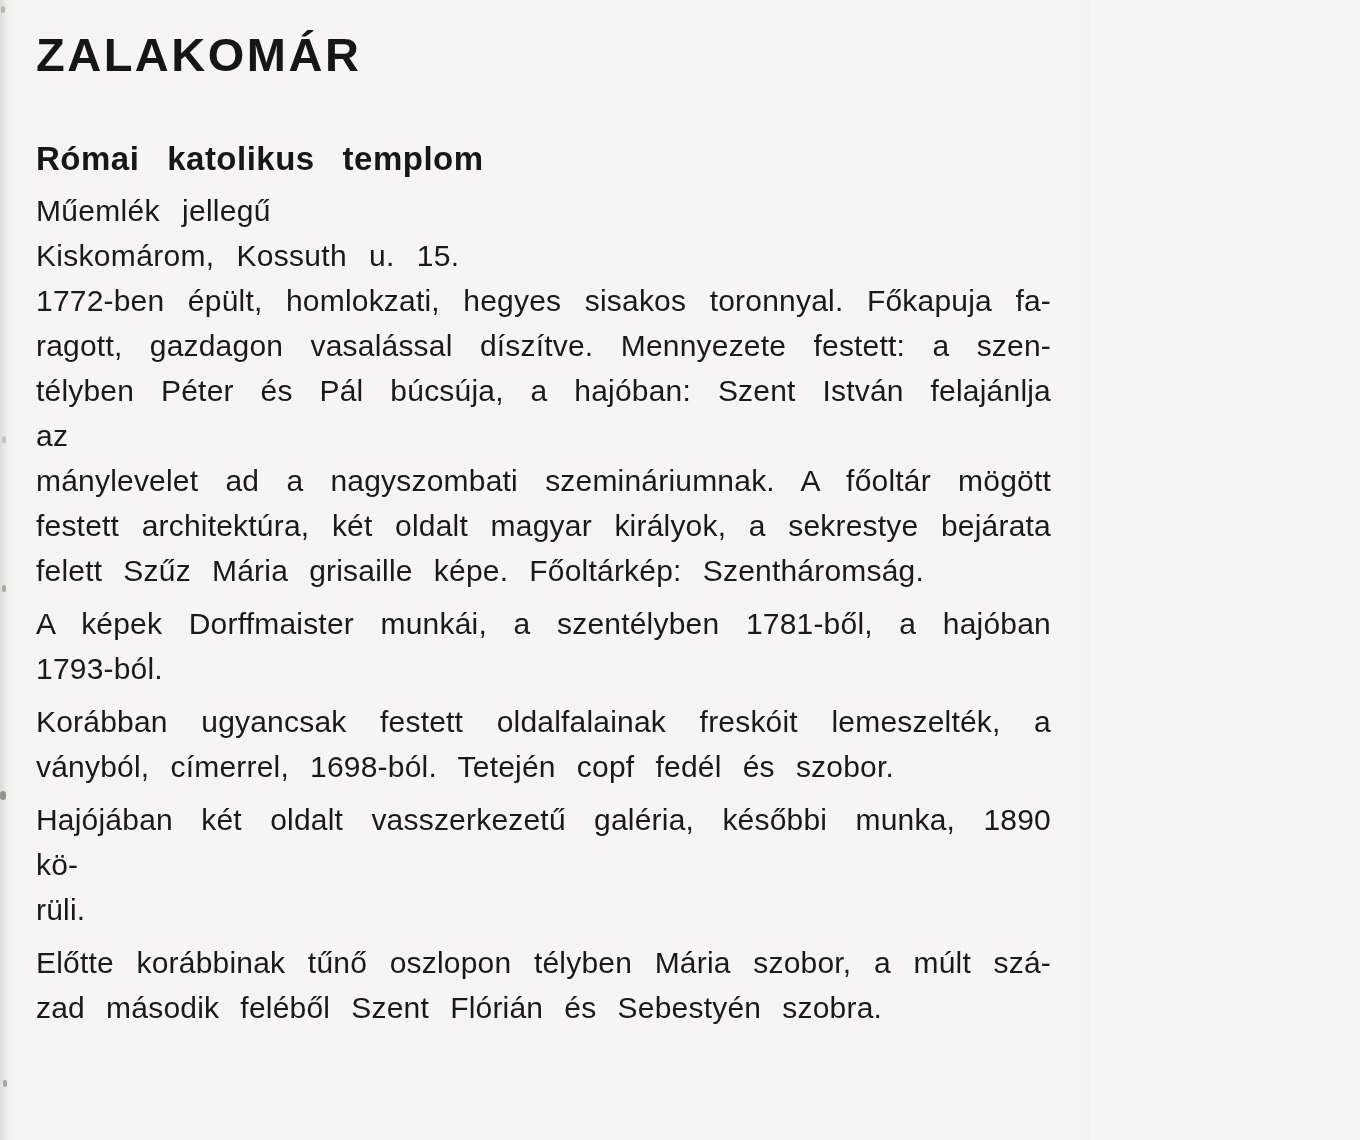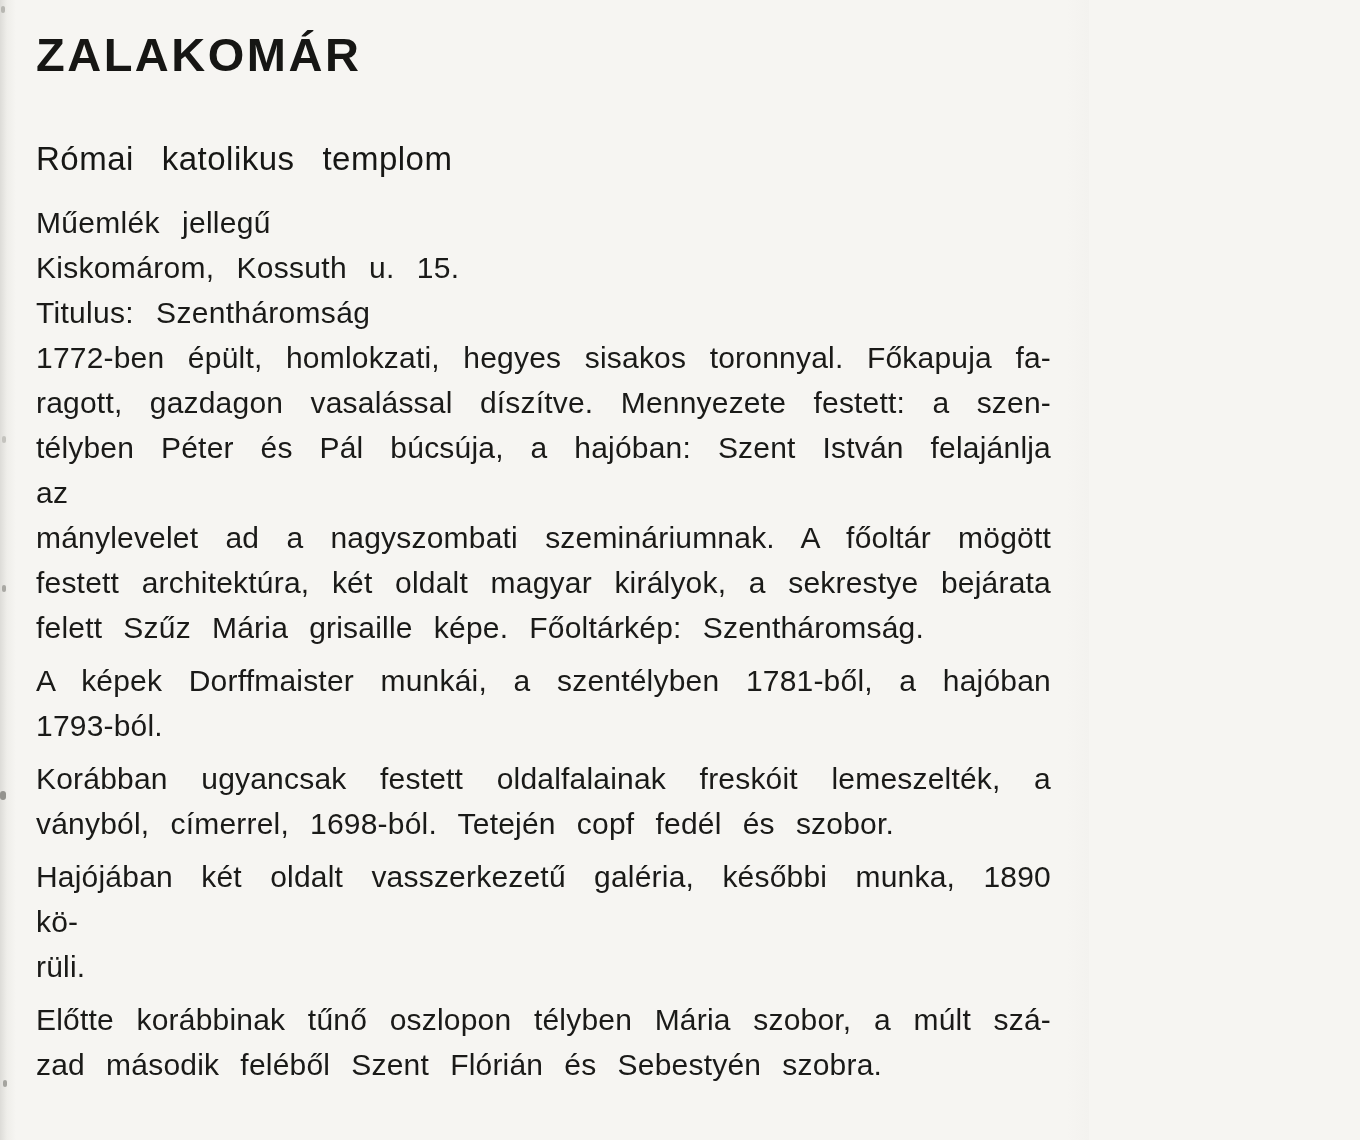--- a/index.html
+++ b/index.html
@@ -44,27 +44,27 @@
     font-size: 47px;
     line-height: 1.05;
     font-weight: 700;
     letter-spacing: 2.5px;
     color: #161614;
   }
   .subtitle {
     margin: 62px 0 0 0;
     font-size: 33px;
     line-height: 1.1;
-    font-weight: 400;
+    font-weight: 700;
     word-spacing: 0.55em;
     letter-spacing: 0.5px;
     color: #171715;
   }
   .meta {
-    margin-top: 22px;
+    margin-top: 10px;
     font-size: 30px;
     line-height: 45px;
     word-spacing: 0.45em;
     letter-spacing: 0.3px;
   }
   .body-text {
     font-size: 30px;
     line-height: 45px;
     word-spacing: 0.42em;
     letter-spacing: 0.2px;
@@ -90,21 +90,20 @@
 
 <div class="page">
 
   <h1 class="title">ZALAKOMÁR</h1>
 
   <h2 class="subtitle">Római katolikus templom</h2>
 
   <div class="meta">
     <div class="meta-line">Műemlék jellegű</div>
     <div class="meta-line">Kiskomárom, Kossuth u. 15.</div>
-    <div class="meta-line">Titulus: Szentháromság</div>
   </div>
 
   <div class="body-text">
     <div class="para">
         <div class="line">1772-ben épült, homlokzati, hegyes sisakos toronnyal. Főkapuja fa-</div>
         <div class="line">ragott, gazdagon vasalással díszítve. Mennyezete festett: a szen-</div>
         <div class="line">télyben Péter és Pál búcsúja, a hajóban: Szent István felajánlja az</div>
         <div class="line">mánylevelet ad a nagyszombati szemináriumnak. A főoltár mögött</div>
         <div class="line">festett architektúra, két oldalt magyar királyok, a sekrestye bejárata</div>
         <div class="line last">felett Szűz Mária grisaille képe. Főoltárkép: Szentháromság.</div>

